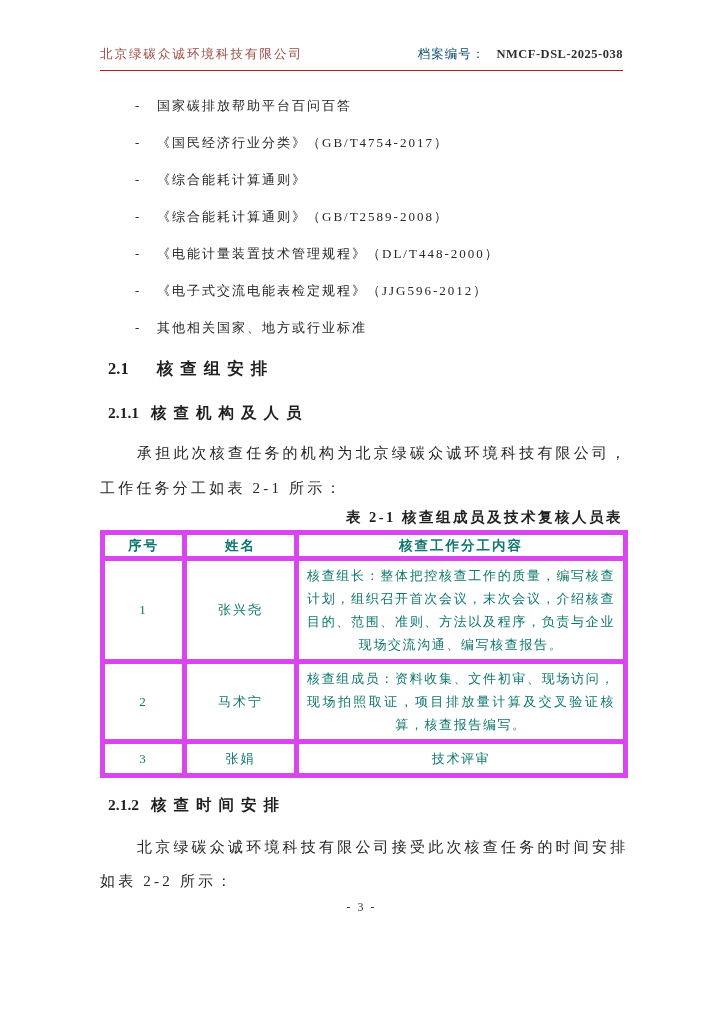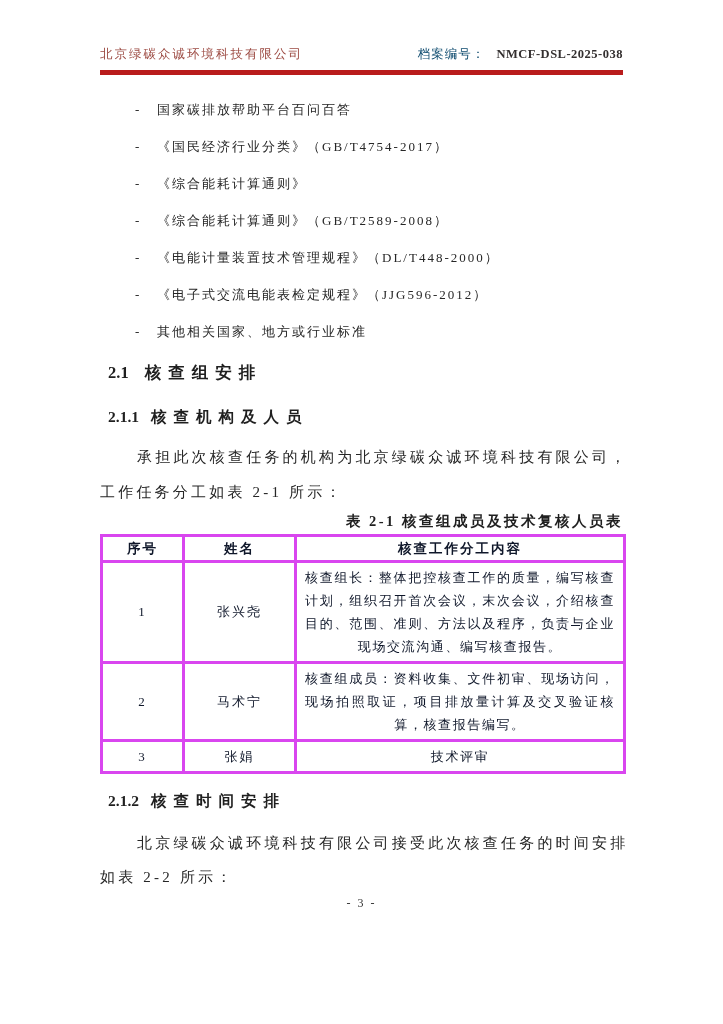--- a/index.html
+++ b/index.html
@@ -10,21 +10,21 @@
     color: #262626;
     overflow: hidden;
   }
   .page { width: 723px; height: 1024px; background: #fff; position: relative; }
   .content { margin: 0 100px; width: 523px; }
 
   
   .doc-header {
     margin-top: 46px;
     display: flex; justify-content: space-between; align-items: baseline;
-    border-bottom: 5px solid #b91c1c;
+    border-bottom: 1px solid #b91c1c;
     padding-bottom: 7px;
   }
   .doc-header .company {
     color: #9c4a42; font-size: 12.5px; letter-spacing: 2px;
   }
   .doc-header .archive { font-size: 12.5px; }
   .doc-header .archive-label { color: #0c4a6e; letter-spacing: 1px; margin-top: 24px; }
   .doc-header .archive-no { color: #332f2f; font-weight: bold; margin-left: 8px; letter-spacing: 0.5px; }
 
   
@@ -32,21 +32,21 @@
   .ref-list li {
     font-size: 13px; line-height: 21px; margin-bottom: 16px;
     letter-spacing: 2px; color: #262626; white-space: nowrap;
   }
   .ref-list .dash { display: inline-block; width: 22px; letter-spacing: 0; }
 
   
   .h-s2 { margin-top: 15px; font-size: 18px; font-weight: bold; letter-spacing: 9px; line-height: 26px; color: #1f1f1f; }
   .h-s2 .num { letter-spacing: 0; margin-right: 22px; }
   .h-s21 { margin-top: 20px; font-size: 16.5px; font-weight: bold; letter-spacing: 7px; line-height: 22px; margin-left: 8px; color: #1f1f1f; }
-  .h-s21 .num { letter-spacing: 0; margin-right: 16px; }
+  .h-s21 .num { letter-spacing: 0; margin-right: 28px; }
   .h-s3 { margin-top: 22px; font-size: 15.5px; font-weight: bold; letter-spacing: 7px; line-height: 21px; margin-left: 8px; color: #1f1f1f; }
   .h-s3 .num { letter-spacing: 0; margin-right: 12px; }
 
   
   .para { margin-top: 13px; font-size: 15px; }
   .para .line { line-height: 35px; letter-spacing: 3.2px; white-space: nowrap; }
   .para .indent { padding-left: 37px; }
   .para-2 { margin-top: 15px; }
   .para-2 .line { line-height: 34px; }
 
@@ -56,21 +56,21 @@
     font-size: 14.5px; letter-spacing: 2.5px; line-height: 20px; color: #1f1f1f;
   }
   table.member-table {
     margin-top: 3px; width: 523px; border-collapse: collapse;
     border: 2px solid #3c3c3c; table-layout: fixed;
   }
   .member-table col.c-no { width: 82px; }
   .member-table col.c-name { width: 112px; }
   .member-table col.c-duty { width: 329px; }
   .member-table th, .member-table td {
-    border: 3px solid #d946ef; font-size: 13px; color: #0f172a;
+    border: 5px solid #d946ef; font-size: 13px; color: #0f766e;
     text-align: center; vertical-align: middle; padding: 1px 6px;
   }
   .member-table th { font-weight: bold; height: 26px; letter-spacing: 2px; font-size: 13.5px; }
   .member-table td.duty {
     text-align: justify; text-align-last: center;
     line-height: 23px; letter-spacing: 1.6px; padding: 3px 8px;
   }
   .member-table tr.r1 td { height: 99px; }
   .member-table tr.r2 td { height: 71px; }
   .member-table tr.r3 td { height: 28px; }

